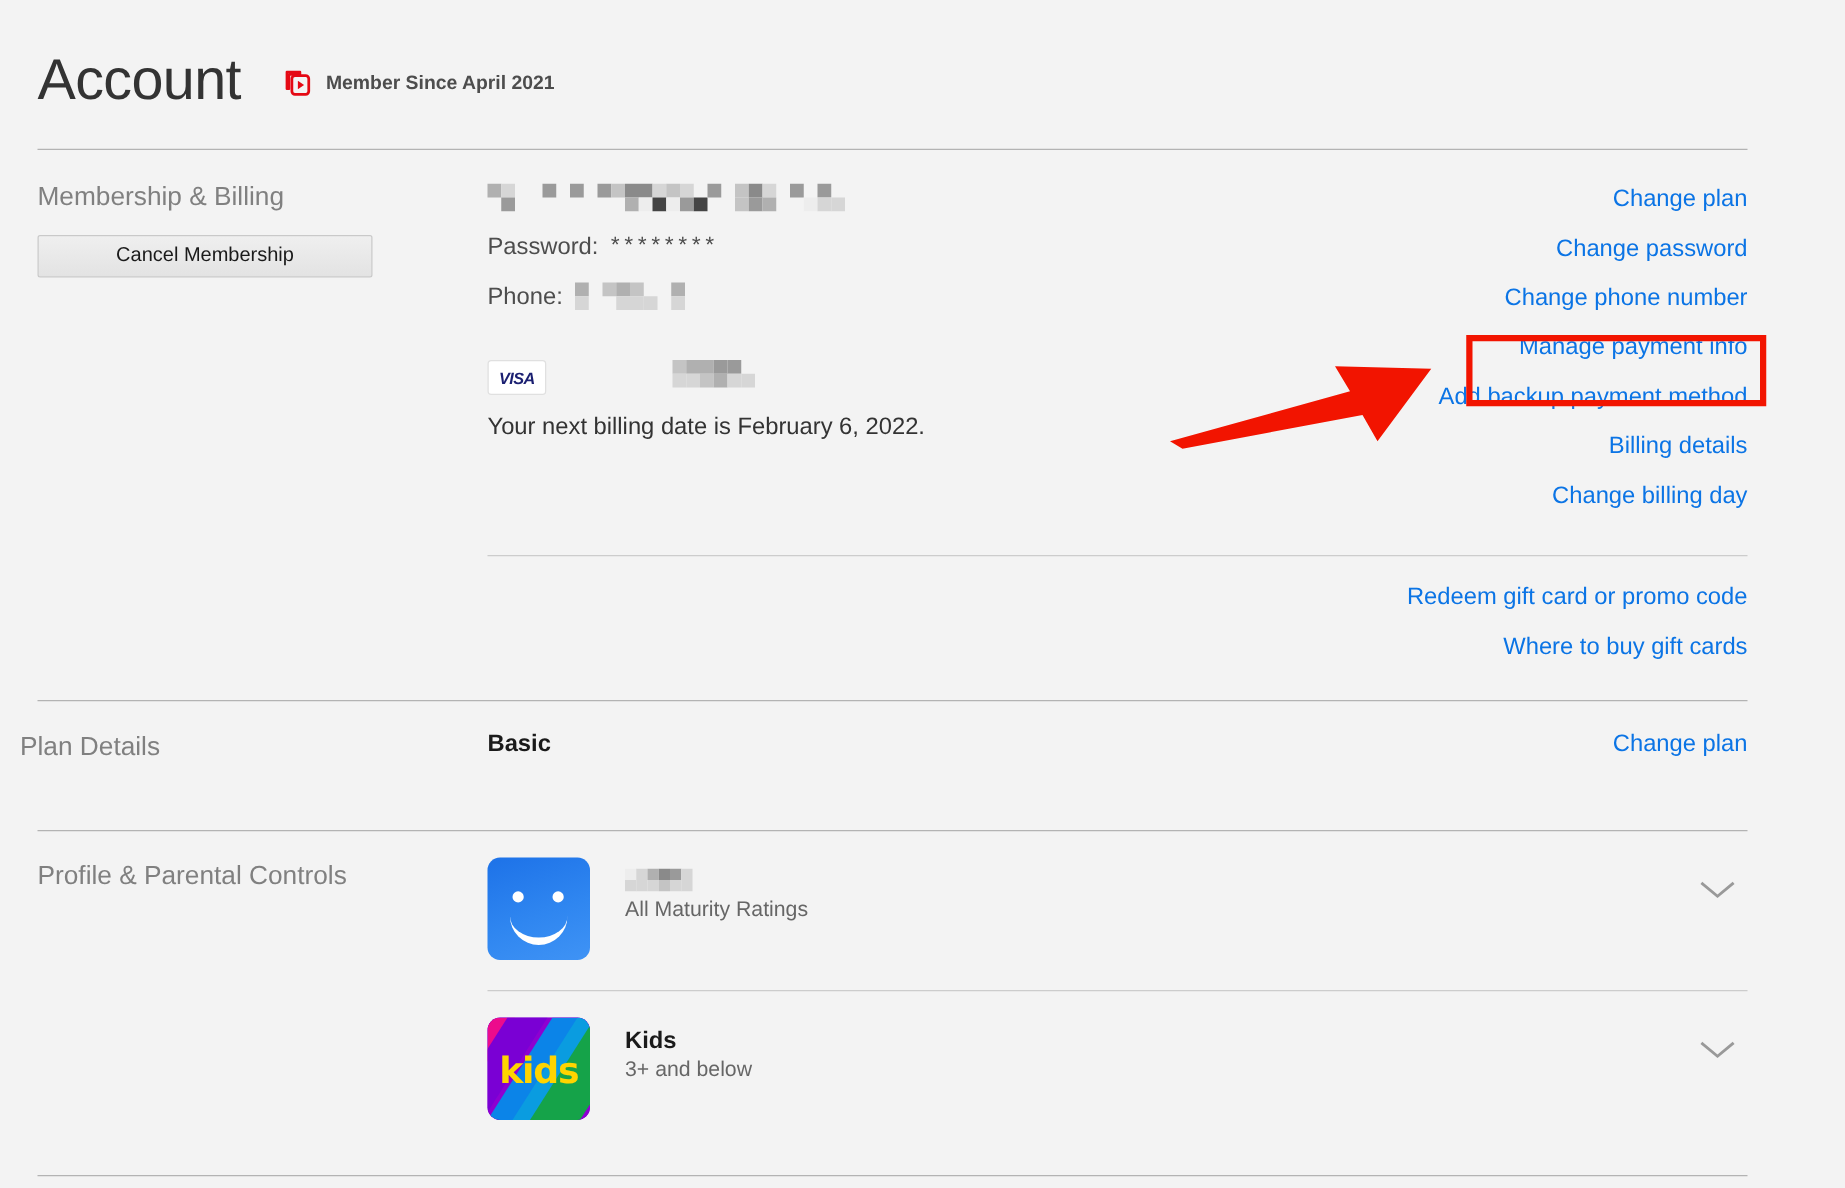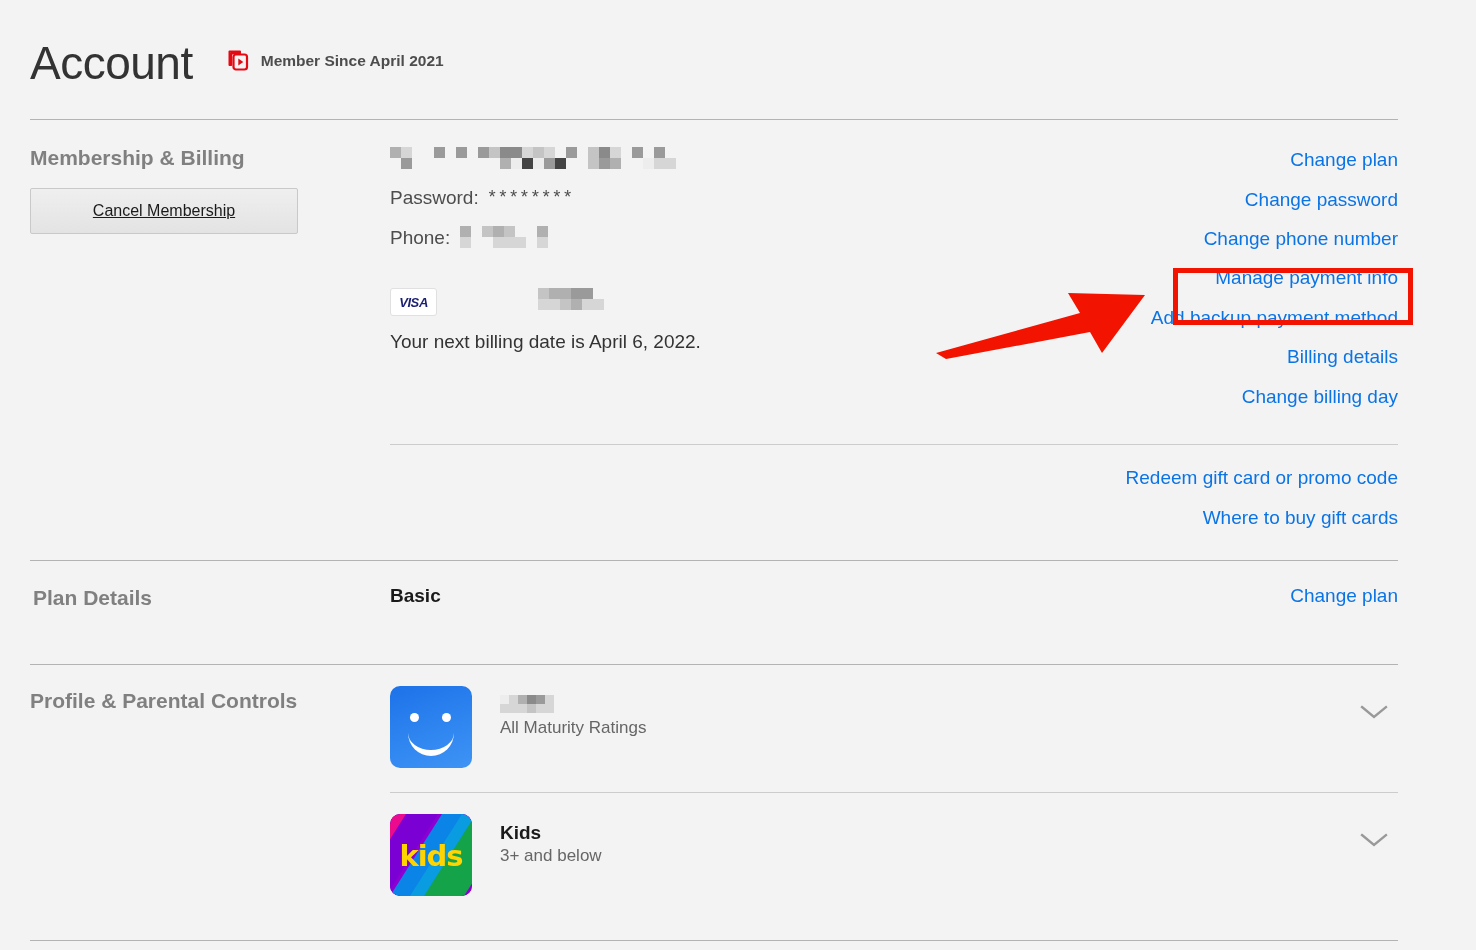--- a/index.html
+++ b/index.html
@@ -22,21 +22,21 @@
     width: 1476px;
     height: 950px;
   }
 
   
   .header {
     position: absolute;
     left: 30px;
     top: 40px;
     display: flex;
-    align-items: flex-start;
+    align-items: center;
   }
   .page-title {
     font-size: 46px;
     font-weight: 400;
     color: #333333;
     letter-spacing: -0.5px;
     line-height: 1;
   }
   .member-badge {
     display: flex;
@@ -68,40 +68,39 @@
     position: absolute;
     height: 1px;
     background: #cccccc;
   }
 
   
   .section-label {
     position: absolute;
     font-size: 21px;
     color: #808080;
-    font-weight: 700;
+    font-weight: 400;
     white-space: nowrap;
   }
 
   
   .cancel-btn {
     position: absolute;
     left: 30px;
     top: 188px;
     width: 268px;
-    height: 46px;
+    height: 34px;
     background: linear-gradient(#efefef, #e3e3e3);
     border: 1px solid #c9c9c9;
     border-radius: 2px;
     font-family: "Liberation Sans", sans-serif;
     font-size: 16px;
     color: #1a1a1a;
     cursor: pointer;
     padding: 0;
-    text-decoration: underline;
   }
 
   
   .info-col {
     position: absolute;
     left: 390px;
     text-align: center;
   }
   .info-line {
     font-size: 19px;
@@ -389,21 +388,21 @@
       <i style="left: 22px; top: 0px; width: 11px; height: 11px; background: rgb(176, 176, 176);"></i>
       <i style="left: 33px; top: 0px; width: 11px; height: 11px; background: rgb(154, 154, 154);"></i>
       <i style="left: 44px; top: 0px; width: 11px; height: 11px; background: rgb(154, 154, 154);"></i>
       <i style="left: 0px; top: 11px; width: 11px; height: 11px; background: rgb(214, 214, 214);"></i>
       <i style="left: 11px; top: 11px; width: 11px; height: 11px; background: rgb(214, 214, 214);"></i>
       <i style="left: 22px; top: 11px; width: 11px; height: 11px; background: rgb(196, 196, 196);"></i>
       <i style="left: 33px; top: 11px; width: 11px; height: 11px; background: rgb(176, 176, 176);"></i>
       <i style="left: 44px; top: 11px; width: 11px; height: 11px; background: rgb(214, 214, 214);"></i>
       <i style="left: 55px; top: 11px; width: 11px; height: 11px; background: rgb(214, 214, 214);"></i>
     </span>
-  <div class="billing-date">Your next billing date is April 6, 2022.</div>
+  <div class="billing-date">Your next billing date is February 6, 2022.</div>
 
   <div class="links" style="top:140px;">
     <a class="link">Change plan</a>
     <a class="link">Change password</a>
     <a class="link">Change phone number</a>
   </div>
 
   <div class="links" style="top:258px;">
     <a class="link">Manage payment info</a>
     <a class="link">Add backup payment method</a>
@@ -413,21 +412,21 @@
 
   <div class="rule-light" style="left:390px; top:444px; width:1008px;"></div>
 
   <div class="links" style="top:458px;">
     <a class="link">Redeem gift card or promo code</a>
     <a class="link">Where to buy gift cards</a>
   </div>
 
   <div class="rule" style="left:30px; top:560px; width:1368px;"></div>
 
-  <div class="section-label" style="left:33px; top:586px;">Plan Details</div>
+  <div class="section-label" style="left:16px; top:586px;">Plan Details</div>
   <div class="plan-value">Basic</div>
   <a class="change-plan">Change plan</a>
 
   <div class="rule" style="left:30px; top:664px; width:1368px;"></div>
 
   <div class="section-label" style="left:30px; top:689px;">Profile &amp; Parental Controls</div>
 
   <div class="profile-row" style="top:686px;">
     <div class="avatar avatar-blue">
       <span class="eye eye-l"></span>

